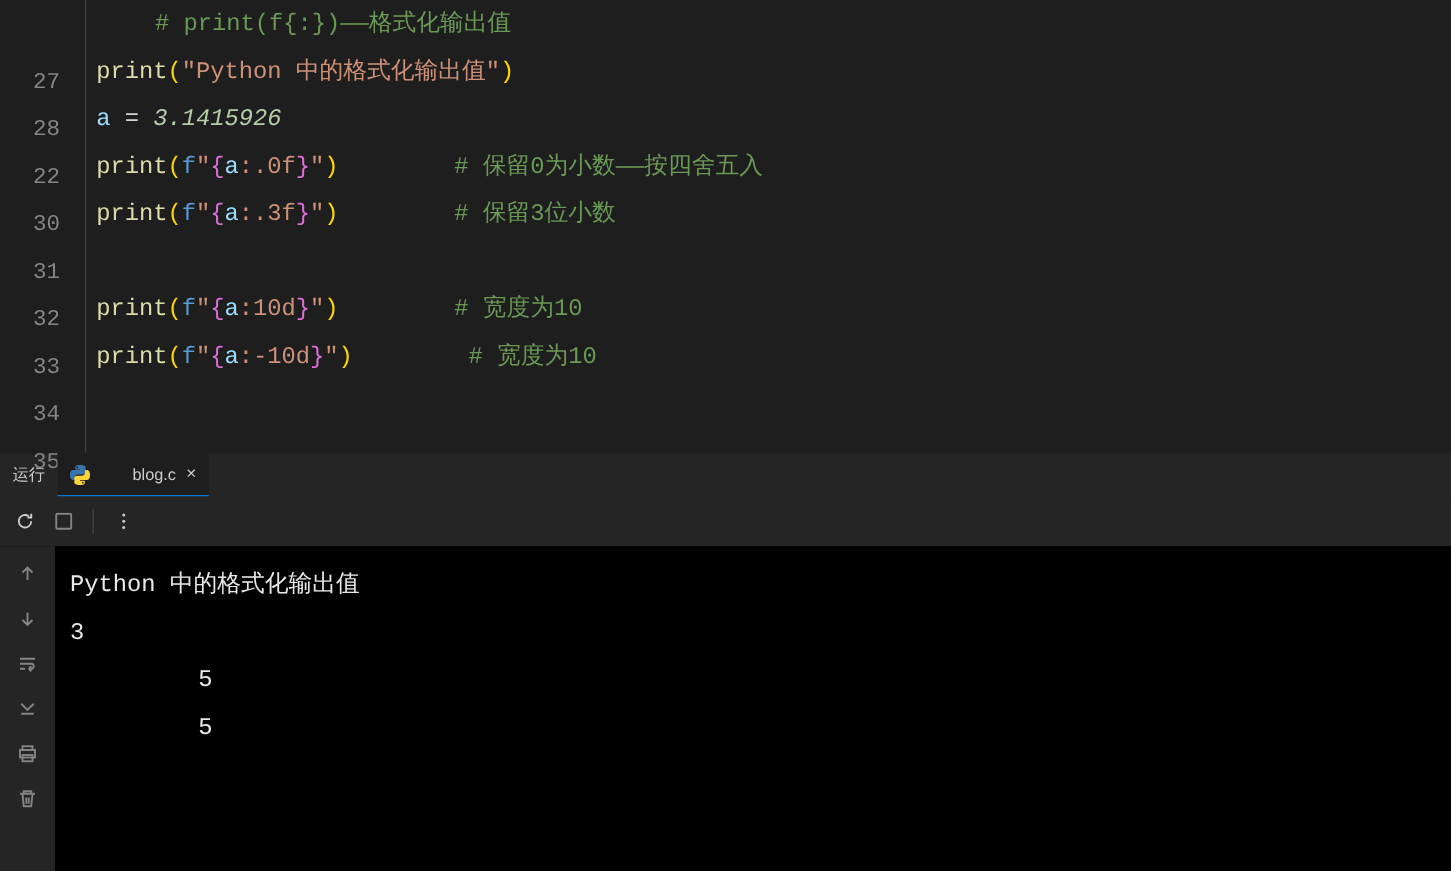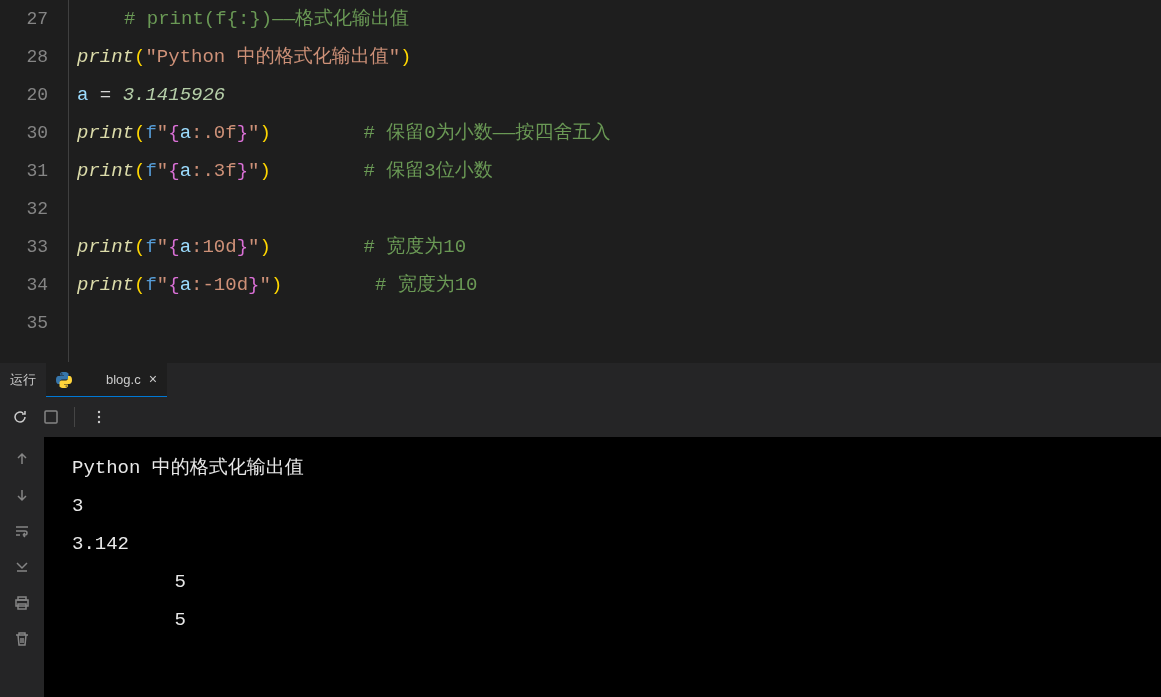--- a/index.html
+++ b/index.html
@@ -22,37 +22,38 @@
       background: #1e1e1e;
     }
     .gutter {
       width: 68px;
       text-align: right;
       padding-right: 20px;
       color: #858585;
       font-size: 18px;
       line-height: 38px;
       user-select: none;
+      margin-top: 47px;
     }
     .gutter div {
       height: 38px;
     }
     .code-area {
       flex: 1;
       border-left: 1px solid #404040;
       padding-left: 8px;
       line-height: 38px;
       font-size: 19px;
     }
     .code-line {
       height: 38px;
       white-space: pre;
     }
     .comment { color: #6a9955; margin-left: 47px; }
-    .keyword { color: #dcdcaa; font-style: italic; }
+    .keyword { color: #dcdcaa; }
     .string { color: #ce9178; }
     .number { color: #b5cea8; font-style: italic; }
     .variable { color: #9cdcfe; }
     .brace-pink { color: #da70d6; }
     .paren { color: #ffd700; }
     .white { color: #d4d4d4; }
     .fstring-prefix { color: #569cd6; }
     
     .panel-header {
       height: 35px;
@@ -130,39 +131,39 @@
       color: #858585;
       cursor: pointer;
       width: 20px;
       height: 20px;
       display: flex;
       align-items: center;
       justify-content: center;
     }
     .terminal-output {
       flex: 1;
-      padding: 12px 28px;
+      padding: 12px 12px;
       color: #e8e8e8;
       font-size: 19px;
       line-height: 38px;
       white-space: pre;
       font-family: 'Consolas', 'Courier New', monospace;
     }
     .terminal-line {
       height: 38px;
     }
   </style>
 </head>
 <body>
 
 <div class="editor-area">
   <div class="gutter" id="gutter">
       <div>27</div>
       <div>28</div>
-      <div>20</div>
+      <div>22</div>
       <div>30</div>
       <div>31</div>
       <div>32</div>
       <div>33</div>
       <div>34</div>
       <div>35</div>
     </div>
   <div class="code-area" id="code">
       <div class="code-line"><span class="comment"># print(f{:})——格式化输出值</span></div>
       <div class="code-line"><span class="keyword">print</span><span class="paren">(</span><span class="string">"Python 中的格式化输出值"</span><span class="paren">)</span></div>
@@ -237,14 +238,14 @@
         <rect x="2" y="5" width="12" height="6"></rect>
         <rect x="4" y="9" width="8" height="5"></rect>
       </svg>
     </span>
     <span class="sidebar-icon">
       <svg width="16" height="16" viewBox="0 0 16 16" fill="none" stroke="#858585" stroke-width="1.5">
         <path d="M2 4h12M5 4V2h6v2M4 4l1 10h6l1-10M7 7v5M9 7v5"></path>
       </svg>
     </span>
   </div>
-  <div class="terminal-output" id="terminal"><div class="terminal-line">Python 中的格式化输出值</div><div class="terminal-line">3</div><div class="terminal-line">3.142</div><div class="terminal-line">         5</div><div class="terminal-line">         5</div></div>
+  <div class="terminal-output" id="terminal"><div class="terminal-line">Python 中的格式化输出值</div><div class="terminal-line">3</div><div class="terminal-line">         5</div><div class="terminal-line">         5</div></div>
 </div>
 
 </body></html>

